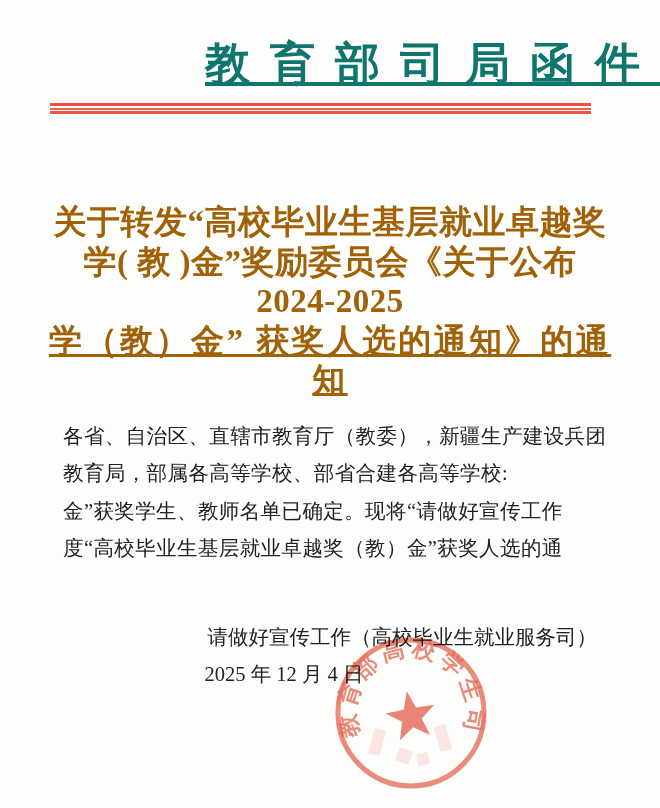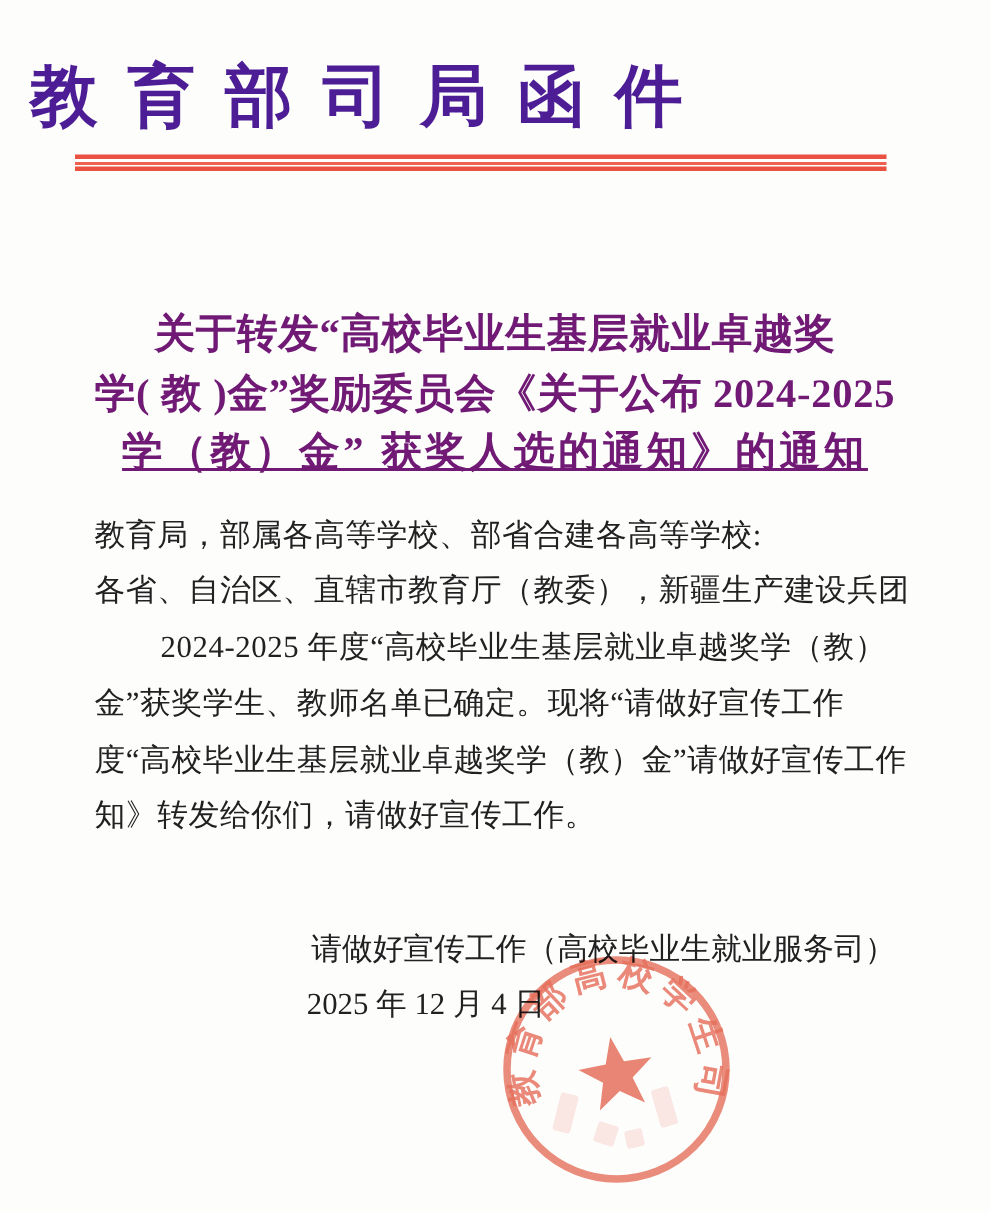--- a/index.html
+++ b/index.html
@@ -9,50 +9,51 @@
     background: #fdfdfc;
     position: relative;
     overflow: hidden;
     font-family: "Liberation Serif", "DejaVu Serif", serif;
     color: #1e1e1e;
   }
 
   
   .masthead {
     margin-top: 42px;
-    text-align: left;
-    color: #4c1d95;
+    text-align: right;
+    color: #0f766e;
     font-weight: bold;
     font-size: 45px;
     line-height: 1;
     letter-spacing: 20px;
     text-indent: 20px;
     white-space: nowrap;
+    text-decoration: underline;
   }
 
   .rule {
     margin-left: 50px;
     width: 541px;
     margin-top: 16px;
   }
   .rule .r1 { height: 3px; background: #ea5140; }
   .rule .g1 { height: 2px; }
   .rule .r2 { height: 2px; background: #ee614f; }
   .rule .g2 { height: 1px; }
   .rule .r3 { height: 3px; background: #ea5140; }
 
   
   .doc-title {
     margin: 89px auto 0 auto;
     width: 576px;
     text-align: center;
     font-weight: bold;
-    font-size: 27px;
+    font-size: 33px;
     line-height: 39.5px;
-    color: #701a75;
+    color: #a16207;
     letter-spacing: 0.5px;
   }
   .doc-title .t4 { letter-spacing: 2.5px; text-decoration: underline; }
 
   
   .body-text {
     margin: 17px 63px 0 63px;
     width: 534px;
     font-size: 20.5px;
     line-height: 37.6px;
@@ -103,26 +104,24 @@
   <div class="r3"></div>
 </div>
 
 <div class="doc-title">
   <div class="t1">关于转发“高校毕业生基层就业卓越奖</div>
   <div class="t2">学( 教 )金”奖励委员会《关于公布 2024-2025</div>
   <div class="t4">学（教）金” 获奖人选的通知》的通知</div>
 </div>
 
 <div class="body-text">
+  <div>各省、自治区、直辖市教育厅（教委），新疆生产建设兵团</div>
   <div>教育局，部属各高等学校、部省合建各高等学校:</div>
-  <div>各省、自治区、直辖市教育厅（教委），新疆生产建设兵团</div>
-  <div class="indent">2024-2025 年度“高校毕业生基层就业卓越奖学（教）</div>
   <div>金”获奖学生、教师名单已确定。现将“请做好宣传工作</div>
-  <div>度“高校毕业生基层就业卓越奖学（教）金”请做好宣传工作</div>
-  <div>知》转发给你们，请做好宣传工作。</div>
+  <div>度“高校毕业生基层就业卓越奖（教）金”获奖人选的通</div>
 </div>
 
 <div class="sig-block">
   <div class="sig-issuer">请做好宣传工作（高校毕业生就业服务司）</div>
   <div class="sig-date">2025 年 12 月 4 日</div>
 </div>
 
 <div class="seal">
   <svg viewBox="0 0 160 160" xmlns="http://www.w3.org/2000/svg">
     <defs>

